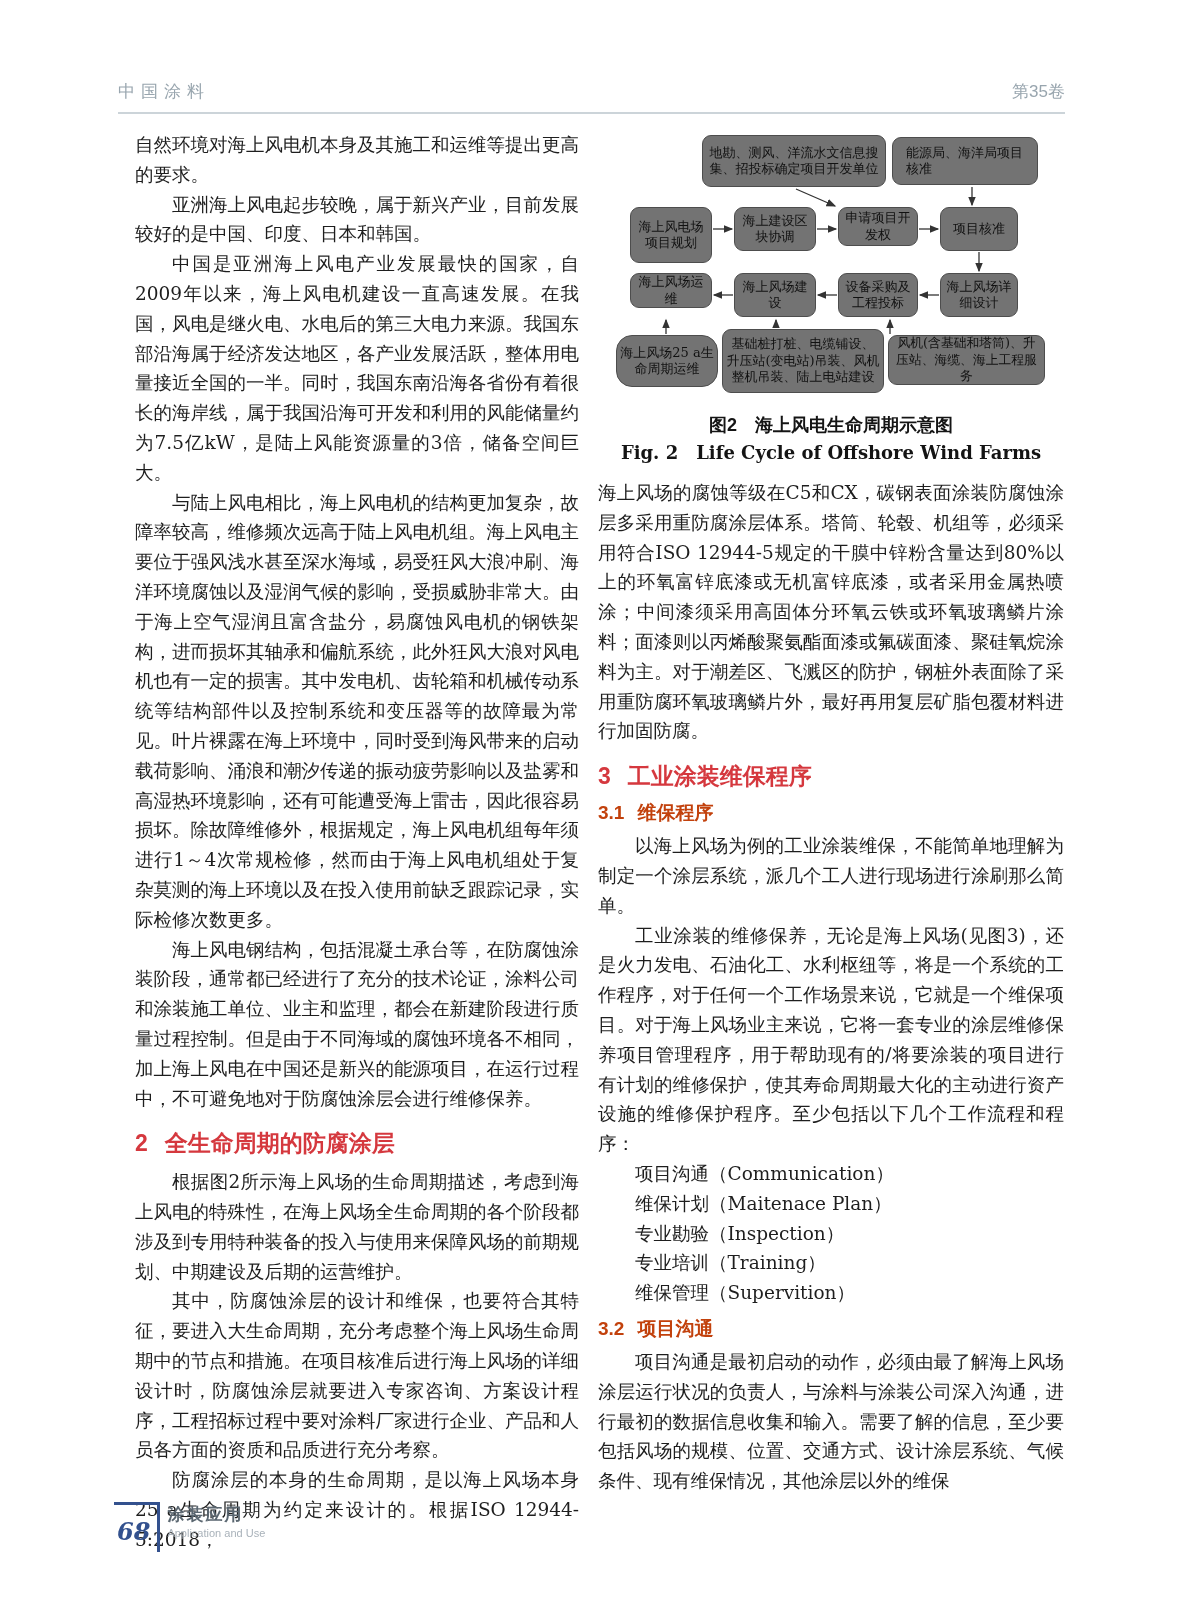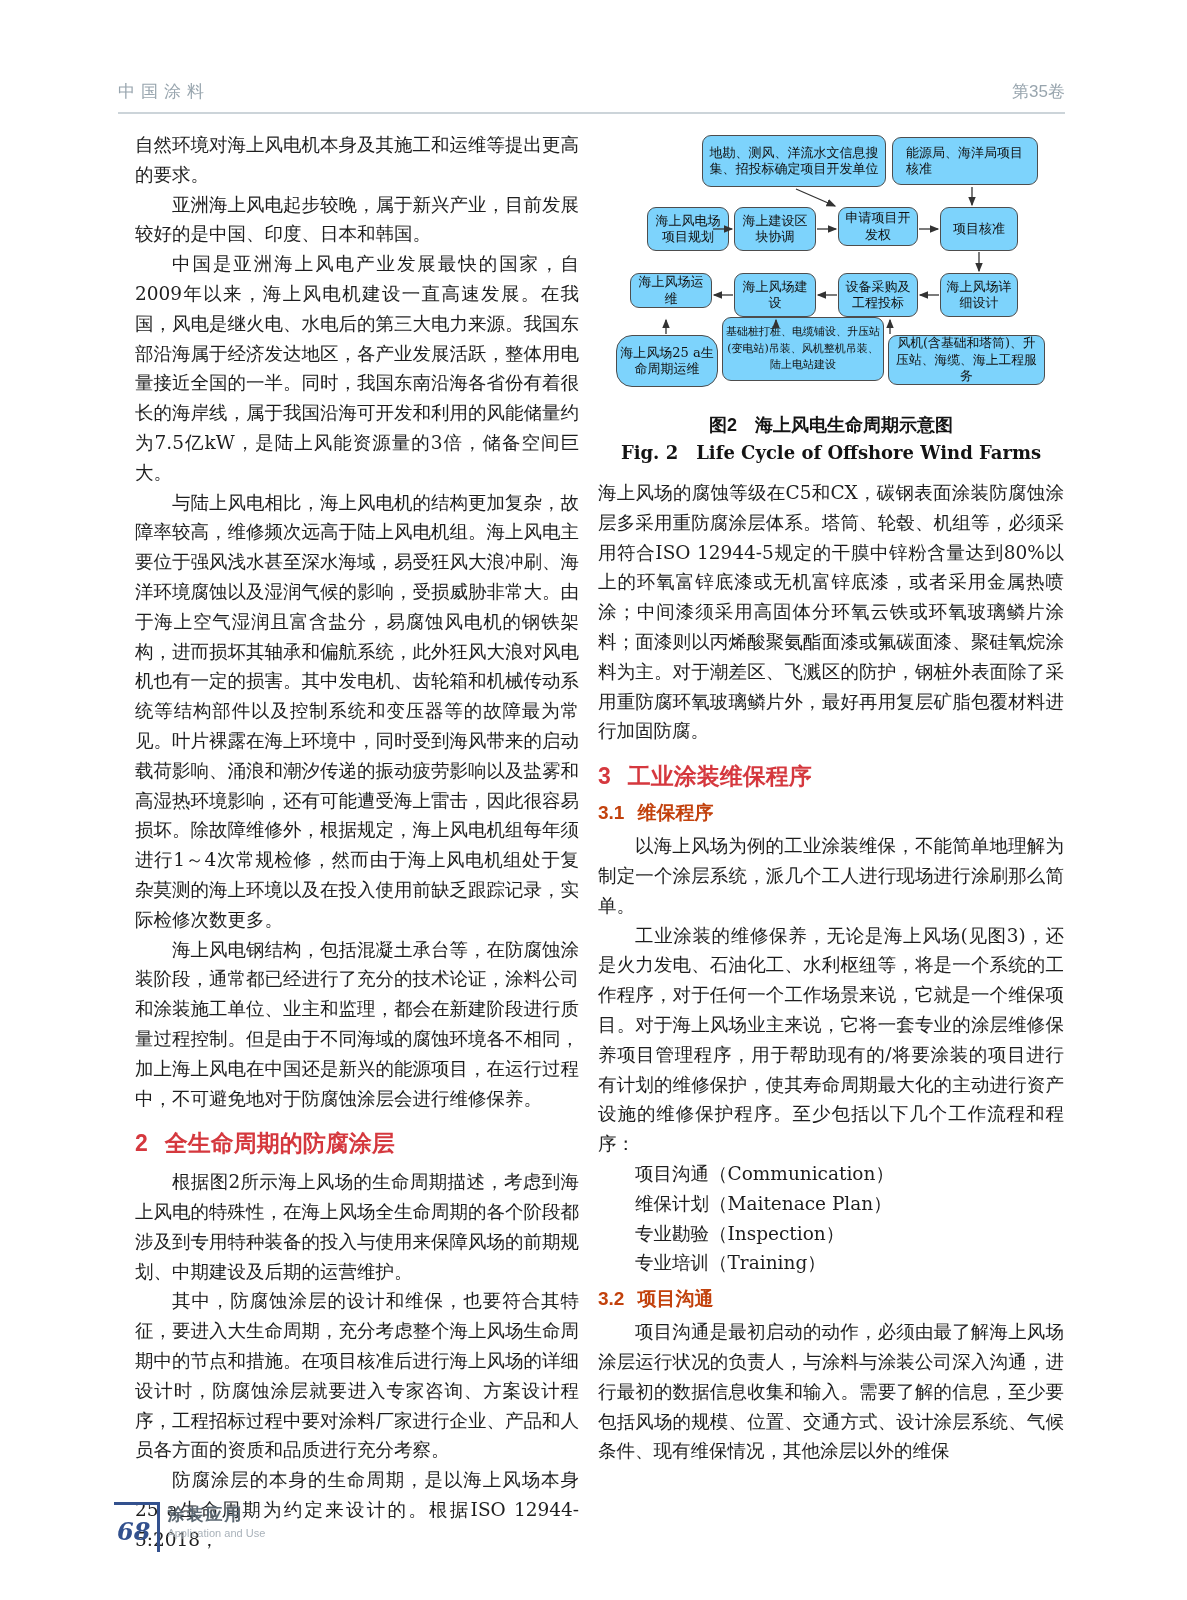--- a/index.html
+++ b/index.html
@@ -34,21 +34,21 @@
   .sec-h2 .sec-num { margin-right:13px; }
   .proc-item { font-size:18.5px; line-height:29.8px; padding-left:2em; }
   
   .figure2 { margin-bottom:13px; }
   .diagram { position:relative; width:460px; height:268px; margin-left:2px; }
   .node {
     position:absolute; box-sizing:border-box;
     border:1.4px solid #4d4d4d; border-radius:9px;
     display:flex; align-items:center; justify-content:center;
     text-align:center; font-size:13px; line-height:16.5px;
-    padding:2px 3px; color:#111; background:#7dd3fc;
+    padding:2px 3px; color:#111; background:#737373;
   }
   .node.align-left { justify-content:flex-start; text-align:left; padding-left:13px; }
   .arrow-layer { position:absolute; left:0; top:0; width:460px; height:268px; pointer-events:none; }
   .fig-cap-cn {
     text-align:center; font-family:"Liberation Sans", sans-serif;
     font-weight:bold; font-size:18px; color:#141414; margin-top:12px;
   }
   .fig-cap-en {
     text-align:center; font-family:"DejaVu Serif", serif;
     font-weight:bold; font-size:18px; color:#141414; margin-top:4px;
@@ -98,32 +98,32 @@
   </div>
 
   <div class="col col-right">
 
     <div class="figure2">
       <div class="diagram">
 
         <div class="node" style="left:102px; top:2px;  width:184px; height:52px;">地勘、测风、洋流水文信息搜集、招投标确定项目开发单位</div>
         <div class="node align-left" style="left:292px; top:4px;  width:146px; height:48px;">能源局、海洋局项目核准</div>
 
-        <div class="node" style="left:30px;  top:74px; width:82px; height:44px;margin-left:17px;">海上风电场项目规划</div>
+        <div class="node" style="left:30px;  top:74px; width:82px; height:56px;">海上风电场项目规划</div>
         <div class="node" style="left:134px; top:74px; width:82px; height:44px;">海上建设区块协调</div>
         <div class="node" style="left:238px; top:74px; width:80px; height:39px;">申请项目开发权</div>
         <div class="node" style="left:340px; top:74px; width:78px; height:44px;">项目核准</div>
 
         <div class="node" style="left:30px;  top:140px; width:82px; height:35px;">海上风场运维</div>
         <div class="node" style="left:134px; top:140px; width:82px; height:44px;">海上风场建设</div>
         <div class="node" style="left:238px; top:140px; width:80px; height:44px;">设备采购及工程投标</div>
         <div class="node" style="left:340px; top:140px; width:78px; height:44px;">海上风场详细设计</div>
 
         <div class="node" style="left:16px;  top:202px; width:102px; height:52px;border-radius:16px;">海上风场25 a生命周期运维</div>
-        <div class="node" style="left:122px; top:184px; width:162px; height:64px; font-size:11px;">基础桩打桩、电缆铺设、升压站(变电站)吊装、风机整机吊装、陆上电站建设</div>
+        <div class="node" style="left:122px; top:196px; width:162px; height:64px; font-size:13px;">基础桩打桩、电缆铺设、升压站(变电站)吊装、风机整机吊装、陆上电站建设</div>
         <div class="node" style="left:288px; top:202px; width:157px; height:50px; font-size:12.8px;">风机(含基础和塔筒)、升压站、海缆、海上工程服务</div>
 
         <svg class="arrow-layer" viewBox="0 0 460 268">
           <defs>
             <marker id="ah" markerWidth="9" markerHeight="8" refX="6.5" refY="3" orient="auto">
               <path d="M0,0 L7.5,3 L0,6 Z" fill="#333"></path>
             </marker>
           </defs>
           <line x1="196" y1="56" x2="235" y2="73" stroke="#333" stroke-width="1.3" marker-end="url(#ah)"></line>
           <line x1="372" y1="54" x2="372" y2="72" stroke="#333" stroke-width="1.3" marker-end="url(#ah)"></line>
@@ -152,20 +152,21 @@
     <div class="sec-h2">
       <span class="sec-num">3.1</span><span>维保程序</span>
     </div>
     <p class="indent">以海上风场为例的工业涂装维保，不能简单地理解为制定一个涂层系统，派几个工人进行现场进行涂刷那么简单。</p>
     <p class="indent">工业涂装的维修保养，无论是海上风场(见图3)，还是火力发电、石油化工、水利枢纽等，将是一个系统的工作程序，对于任何一个工作场景来说，它就是一个维保项目。对于海上风场业主来说，它将一套专业的涂层维修保养项目管理程序，用于帮助现有的/将要涂装的项目进行有计划的维修保护，使其寿命周期最大化的主动进行资产设施的维修保护程序。至少包括以下几个工作流程和程序：</p>
 
     <div class="proc-item">项目沟通（Communication）</div>
     <div class="proc-item">维保计划（Maitenace Plan）</div>
     <div class="proc-item">专业勘验（Inspection）</div>
     <div class="proc-item">专业培训（Training）</div>
+    <div class="proc-item">维保管理（Supervition）</div>
 
     <div class="sec-h2">
       <span class="sec-num">3.2</span><span>项目沟通</span>
     </div>
     <p class="indent">项目沟通是最初启动的动作，必须由最了解海上风场涂层运行状况的负责人，与涂料与涂装公司深入沟通，进行最初的数据信息收集和输入。需要了解的信息，至少要包括风场的规模、位置、交通方式、设计涂层系统、气候条件、现有维保情况，其他涂层以外的维保</p>
   </div>
 
   <div class="page-footer">
     <div class="pn-box">
       <span class="pn">68</span>

